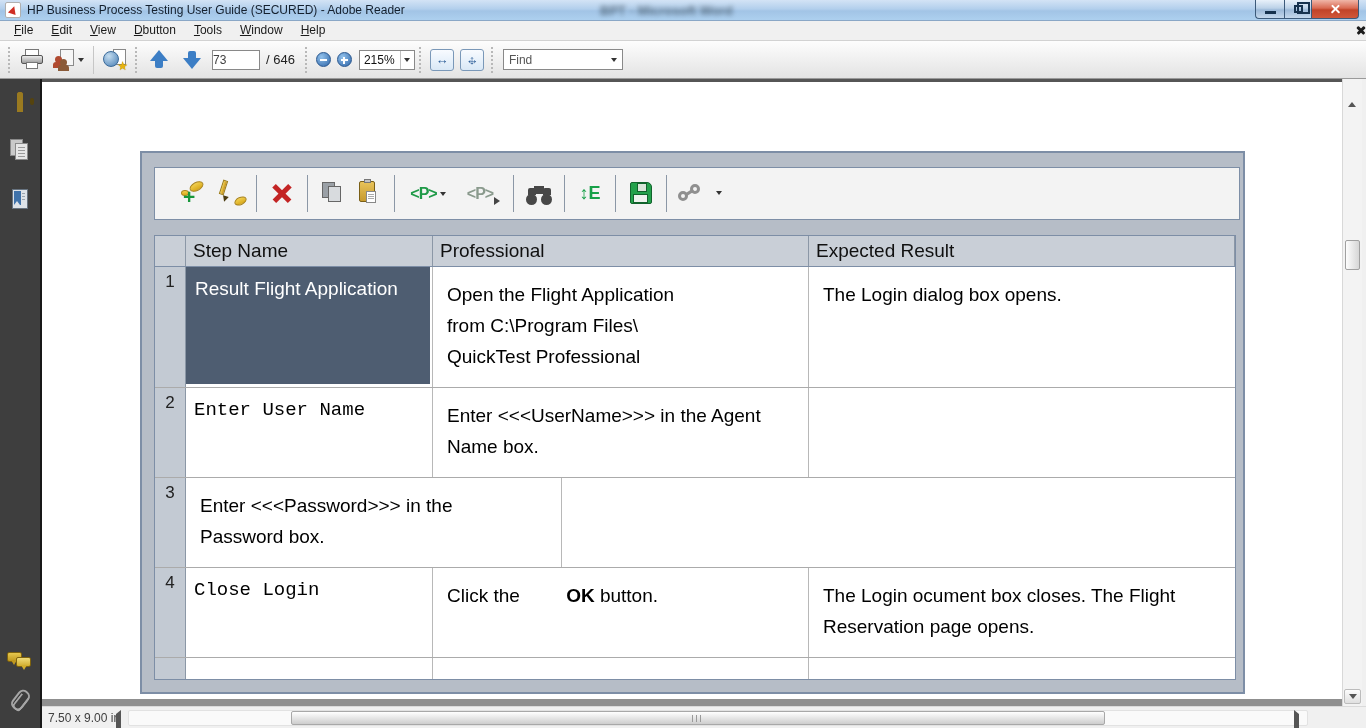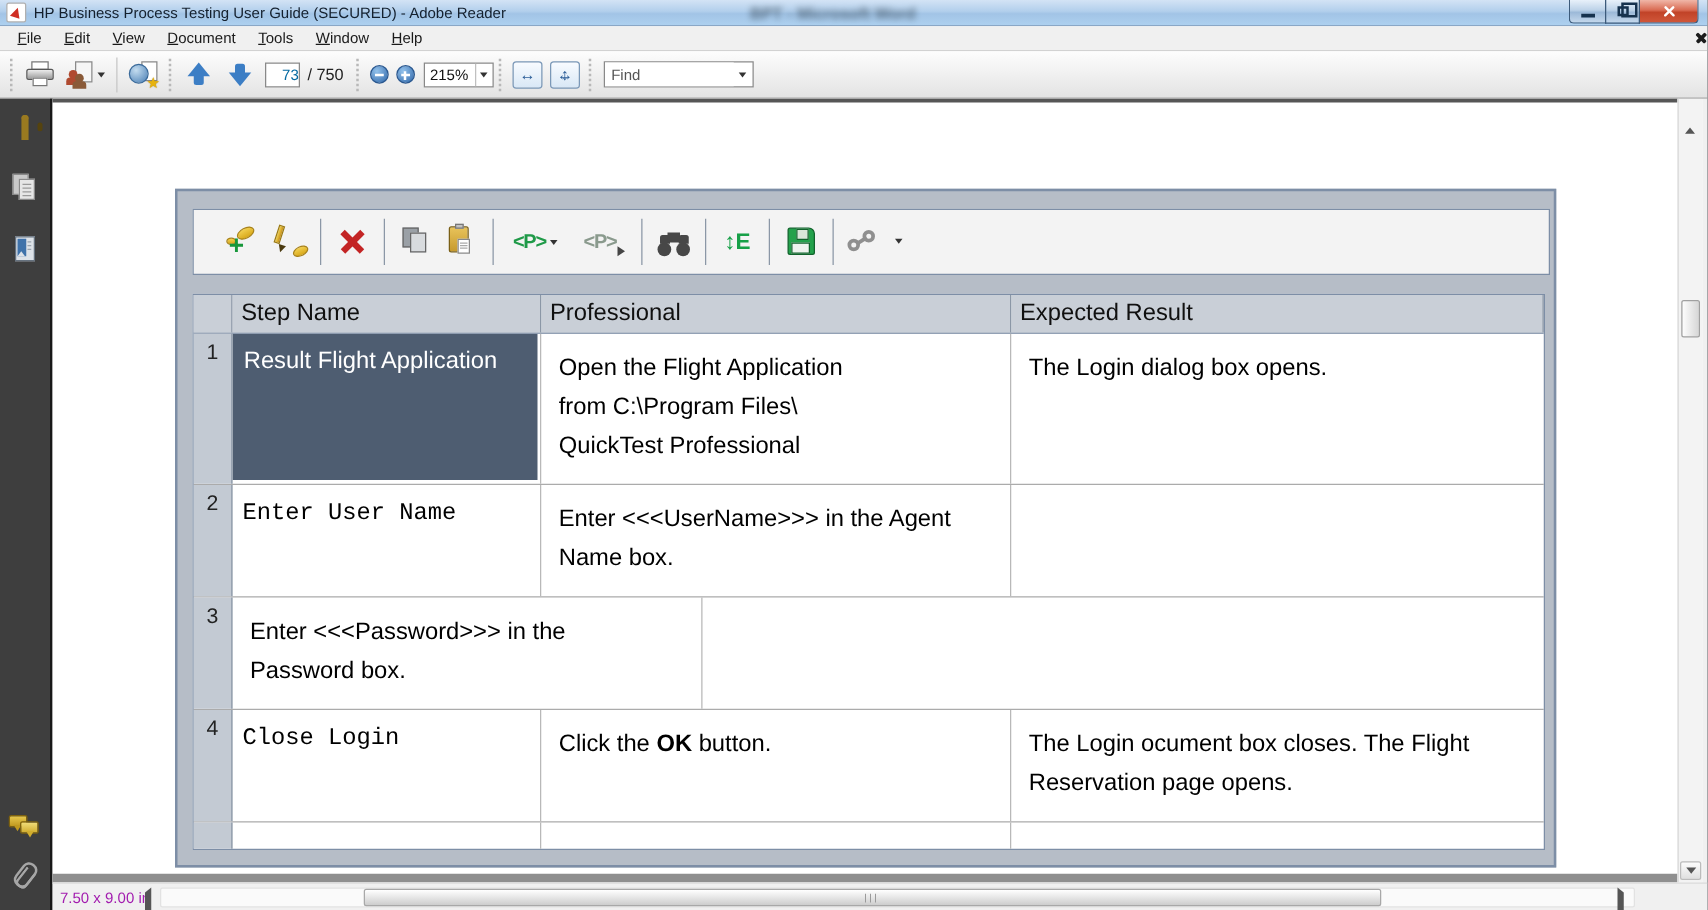--- a/index.html
+++ b/index.html
@@ -56,21 +56,21 @@
   .a-collab .f1::after,.a-collab .f2::after { content:""; position:absolute; left:-2px; top:6px; width:11px; height:6px; border-radius:3px 3px 0 0; background:inherit; }
   .a-globe { position:relative; width:24px; height:21px; }
   .a-globe .pg { position:absolute; right:1px; top:0; width:13px; height:16px; background:#fff; border:1px solid #888; }
   .a-globe .gl { position:absolute; left:0; top:2px; width:16px; height:16px; border-radius:50%; background:radial-gradient(circle at 35% 30%, #c4ddf0, #497eb4); border:1px solid #3a6a9a; }
   .a-globe .st { position:absolute; right:-1px; bottom:-3px; color:#e7b30e; font-size:12px; text-shadow:0 0 1px #9a7500; }
   .nav-arrow { position:relative; width:21px; height:23px; margin:0 2px; }
   .nav-arrow .head-u { position:absolute; left:1px; top:2px; border-left:9px solid transparent; border-right:9px solid transparent; border-bottom:11px solid #3c7ec5; }
   .nav-arrow .stem-u { position:absolute; left:6px; top:12px; width:8px; height:8px; background:#3c7ec5; border-radius:0 0 2px 2px; }
   .nav-arrow .head-d { position:absolute; left:1px; top:10px; border-left:9px solid transparent; border-right:9px solid transparent; border-top:11px solid #3c7ec5; }
   .nav-arrow .stem-d { position:absolute; left:6px; top:3px; width:8px; height:8px; background:#3c7ec5; border-radius:2px 2px 0 0; }
-  .page-input { width:28px; height:20px; border:1px solid #898989; background:#fff; font:12px "Liberation Sans",sans-serif; text-align:right; color:#0369a1; margin:0 3px; }
+  .page-input { width:48px; height:20px; border:1px solid #898989; background:#fff; font:12px "Liberation Sans",sans-serif; text-align:left; color:#404040; margin:0 3px; }
   .page-total { font-size:13px; color:#222; margin:0 6px 0 3px; }
   .zbtn { position:relative; width:15px; height:15px; border-radius:50%; background:radial-gradient(circle at 35% 30%, #93c2ec, #2f66a8); border:1px solid #29578f; margin:0 3px; }
   .zbtn::before { content:""; position:absolute; left:3px; top:6px; width:7px; height:2px; background:#fff; }
   .zbtn.plus::after { content:""; position:absolute; left:5.5px; top:3.5px; width:2px; height:7px; background:#fff; }
   .zoom-box { display:flex; align-items:center; height:20px; border:1px solid #898989; background:#fff; margin-left:4px; }
   .zoom-box .zv { width:40px; font-size:12px; color:#111; padding-left:4px; }
   .zoom-box .zd { width:14px; height:18px; display:flex; align-items:center; justify-content:center; border-left:1px solid #c0c0c0; }
   .fitbtn { position:relative; width:24px; height:22px; border:1px solid #7a98b8; background:linear-gradient(#f8fbff,#d9e8f6); border-radius:3px; display:flex; align-items:center; justify-content:center; color:#2d5e98; font-size:13px; font-weight:bold; margin:0 3px; }
   .fitbtn .ov { position:absolute; left:0; top:0; width:100%; height:100%; display:flex; align-items:center; justify-content:center; }
   .find-wrap { display:flex; align-items:center; height:21px; border:1px solid #898989; background:#fff; margin-left:4px; }
@@ -114,21 +114,21 @@
   .rightgutter { position:absolute; left:1362px; top:79px; width:4px; height:649px; background:#f0f0f0; }
 
   .tri { width:0; height:0; }
   .tri.u { border-left:4px solid transparent; border-right:4px solid transparent; border-bottom:5px solid #555; }
   .tri.d { border-left:4px solid transparent; border-right:4px solid transparent; border-top:5px solid #555; }
   .tri.l { border-top:4px solid transparent; border-bottom:4px solid transparent; border-right:5px solid #555; }
   .tri.r { border-top:4px solid transparent; border-bottom:4px solid transparent; border-left:5px solid #555; }
 
   
   .statusbar { position:absolute; left:42px; bottom:0; width:1324px; height:22px; background:#f0f0f0; border-top:1px solid #dadada; }
-  .status-dim { position:absolute; left:6px; top:0; height:22px; line-height:22px; font-size:12px; color:#a21caf; }
+  .status-dim { position:absolute; left:6px; top:0; height:22px; line-height:22px; font-size:12px; color:#404040; }
   .hs-left { position:absolute; left:74px; top:7px; }
   .hs-track { position:absolute; left:86px; top:3px; width:1180px; height:16px; background:#fafafa; border:1px solid #e2e2e2; border-radius:2px; }
   .hs-thumb { position:absolute; left:162px; top:0; width:814px; height:14px; background:linear-gradient(#ffffff,#cdcdcd); border:1px solid #a8a8a8; border-radius:2px; }
   .hs-grip { position:absolute; left:50%; top:3px; width:12px; height:7px; margin-left:-6px;
              background:repeating-linear-gradient(90deg,#9a9a9a 0 1px, transparent 1px 4px); }
   .hs-right { position:absolute; left:1252px; top:7px; }
 
   
   .ds-tab { position:absolute; left:533px; top:112px; width:163px; height:41px; background:#bac1cb; border:2px solid #7d8ea6; border-bottom:none; z-index:3; text-align:center; line-height:37px; font-size:18px; color:#1b1b1b; }
   .ds-panel { position:absolute; left:140px; top:151px; width:1105px; height:543px; background:#b6bdc7; border:2px solid #7d8ea6; z-index:2; }
@@ -175,21 +175,21 @@
   .c.name { width:247px; border-right:1px solid #b8b8b8; flex:none; }
   .c.desc { width:376px; border-right:1px solid #b8b8b8; flex:none; }
   .c.exp  { flex:1; }
   .t-head .c { border-right:1px solid #8b97a6; background:#c9cfd7; padding:0 0 0 7px; line-height:30px; font-size:19px; color:#101010; }
   .t-head .c.num { padding:0; }
   .r1 { height:121px; } .r2,.r3,.r4 { height:90px; } .t-fill { flex:1; border-bottom:none; }
   .namepad { padding:8px 8px; line-height:29px;font-family:Liberation Mono, monospace; }
   .sel-cell { width:calc(100% - 2px); height:calc(100% - 3px); background:#4e5d71; color:#fff; padding:7px 9px; line-height:29px; }
   .txtpad { padding:12px 10px 0 14px; }
   .ln { line-height:31px; min-height:31px; }
-  .ln b { font-weight:bold; }
+  .ln b { font-weight:bold;margin-left:41px; }
 </style>
 </head>
 <body>
 
 <div class="screen">
 
   <div class="titlebar">
     <div class="app-icon"></div>
     <div class="title-text">HP Business Process Testing User Guide (SECURED) - Adobe Reader</div>
     <div class="bg-blur">BPT - Microsoft Word</div>
@@ -203,21 +203,21 @@
       <div class="wb wb-close">
           <span class="g-x"></span>
         </div>
     </div>
   </div>
 
   <div class="menubar">
     <div class="menu-item"><span class="mn">F</span><span>ile</span></div>
     <div class="menu-item"><span class="mn">E</span><span>dit</span></div>
     <div class="menu-item"><span class="mn">V</span><span>iew</span></div>
-    <div class="menu-item"><span class="mn">D</span><span>ocument</span></div>
+    <div class="menu-item"><span class="mn">D</span><span>button</span></div>
     <div class="menu-item"><span class="mn">T</span><span>ools</span></div>
     <div class="menu-item"><span class="mn">W</span><span>indow</span></div>
     <div class="menu-item"><span class="mn">H</span><span>elp</span></div>
     <div class="doc-close"><span class="g-x k"></span></div>
   </div>
 
   <div class="toolbar">
     <div class="tb-grip"></div>
     <div class="tb-btn">
       <span class="a-print">
@@ -249,21 +249,21 @@
           <span class="stem-u"></span>
         </span>
     </div>
     <div class="tb-btn">
       <span class="nav-arrow">
           <span class="stem-d"></span>
           <span class="head-d"></span>
         </span>
     </div>
     <input class="page-input" value="73" style="">
-    <span class="page-total">/ 750</span>
+    <span class="page-total">/ 646</span>
     <div class="tb-grip"></div>
     <div class="zbtn"></div>
     <div class="zbtn plus"></div>
     <div class="zoom-box">
       <span class="zv">215%</span>
       <span class="zd">
           <span class="dd-tri" style="margin-left:0"></span>
         </span>
     </div>
     <div class="tb-grip"></div>

